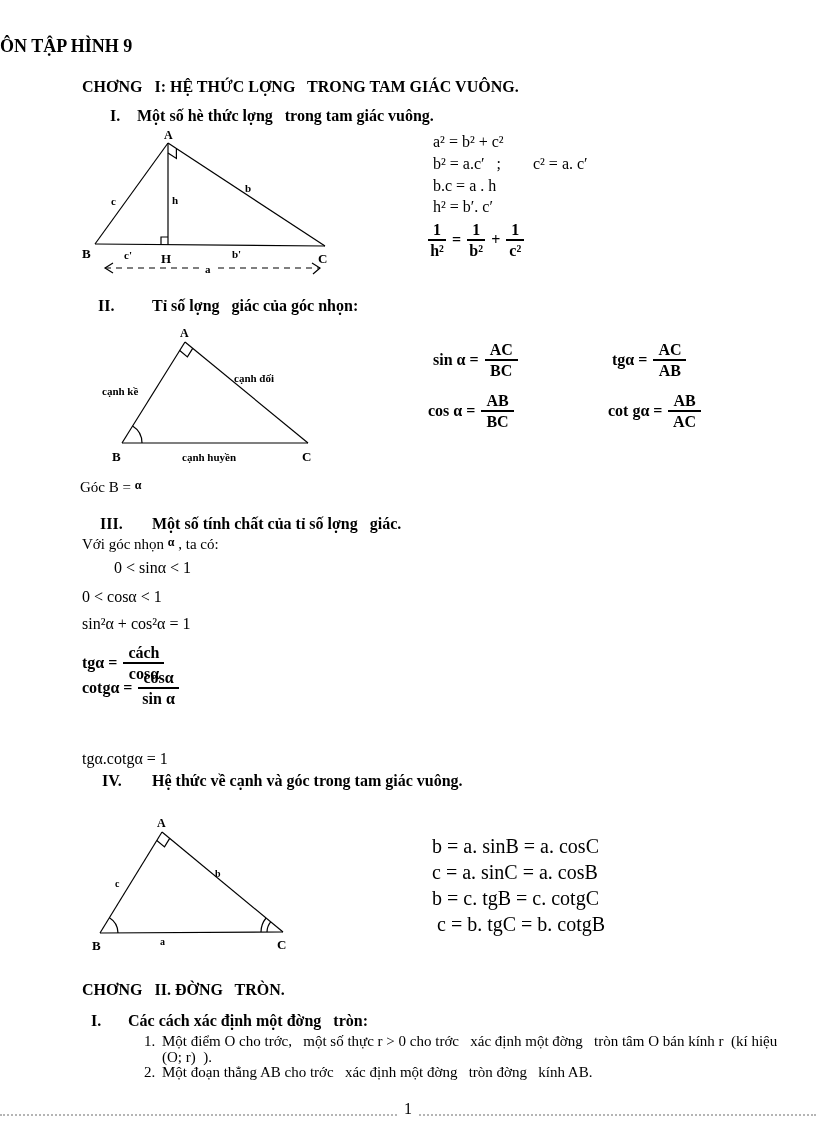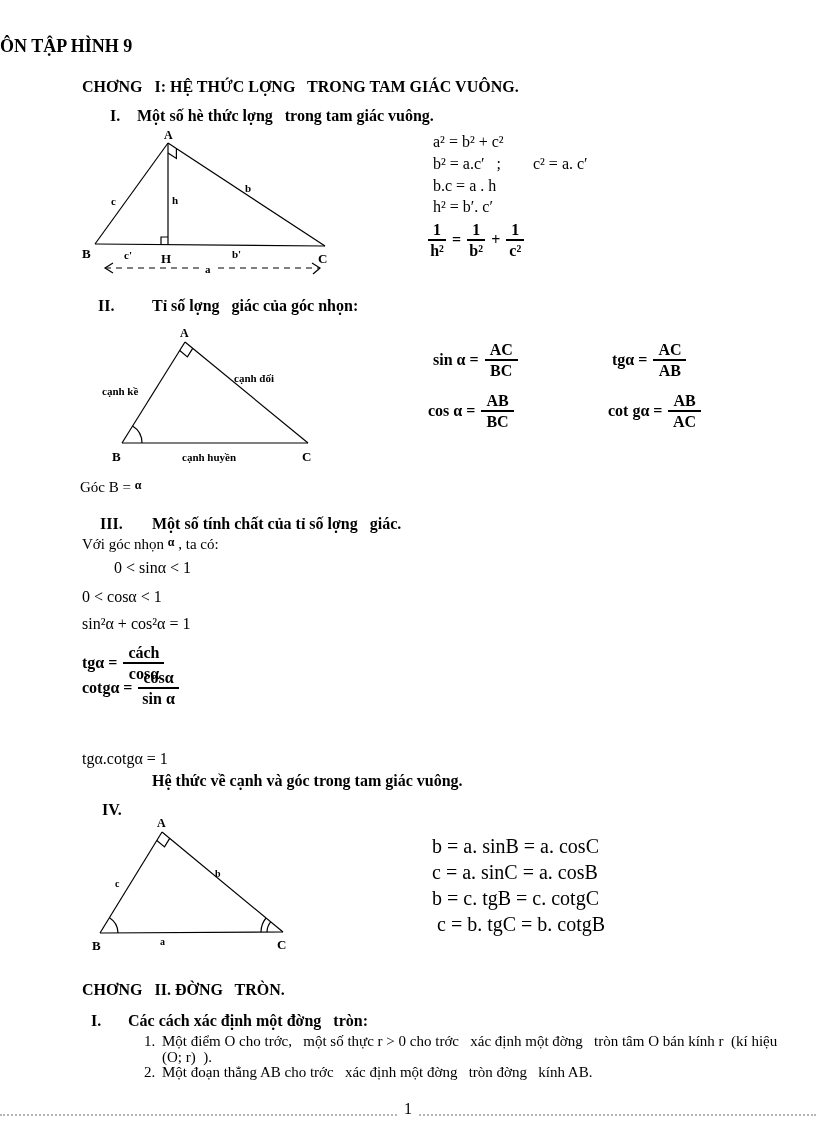--- a/index.html
+++ b/index.html
@@ -182,21 +182,21 @@
   <div class="abs fxrow" style="left:82px; top:669px;">
     <span class="lhs" data-bind="chapter1.section3.p5.lhs">cotgα =</span>
     <span class="frac">
       <span class="fn" data-bind="chapter1.section3.p5.num">cosα</span>
       <span class="fd" data-bind="chapter1.section3.p5.den">sin α</span>
     </span>
   </div>
   <div class="abs fm" style="left:82px; top:748px;" data-bind="chapter1.section3.p6">tgα.cotgα = 1</div>
 
   <div class="abs sec-head" style="top:772px; left:102px;">
-    <span class="num" style="width:50px;margin-top:29px;" data-bind="chapter1.section4.number">IV.</span>
+    <span class="num" style="width:50px;" data-bind="chapter1.section4.number">IV.</span>
     <span data-bind="chapter1.section4.heading">Hệ thức về cạnh và góc trong tam giác vuông.</span>
   </div>
 
   <svg class="abs" style="left:90px; top:818px;" width="215" height="140" viewBox="0 0 215 140">
     <g class="geo">
       <line x1="72" y1="14" x2="10" y2="115"></line>
       <line x1="72" y1="14" x2="193" y2="114"></line>
       <line x1="10" y1="115" x2="193" y2="114"></line>
       <polyline points="66.8,22.5 74.5,28.9 79.7,20.4"></polyline>
       <path d="M28 115 A18 18 0 0 0 19.4 99.7"></path>

